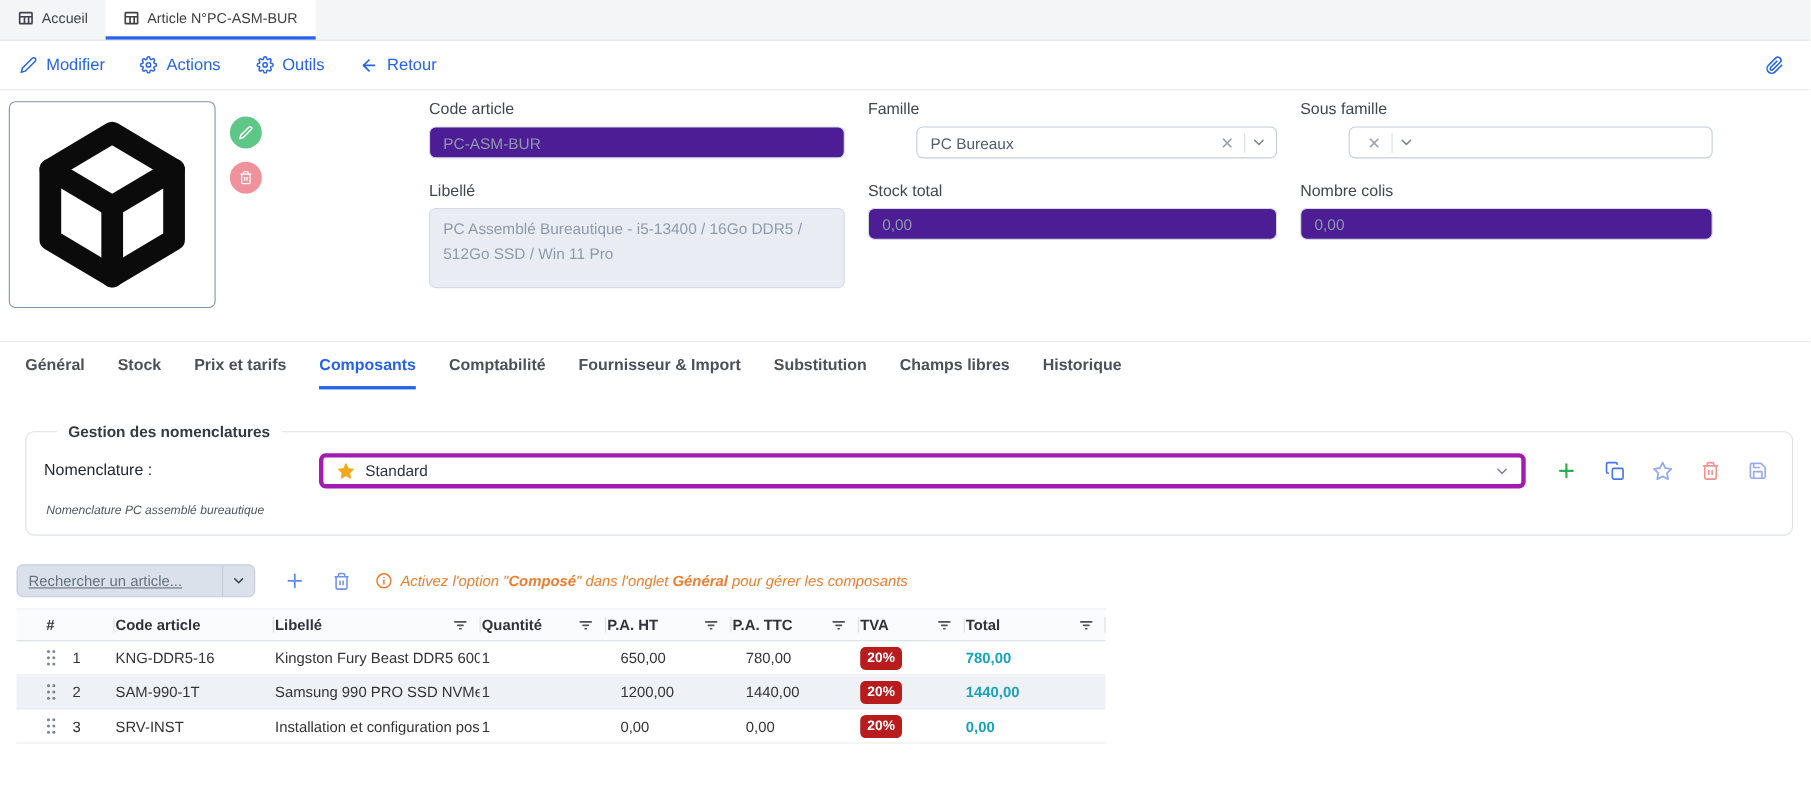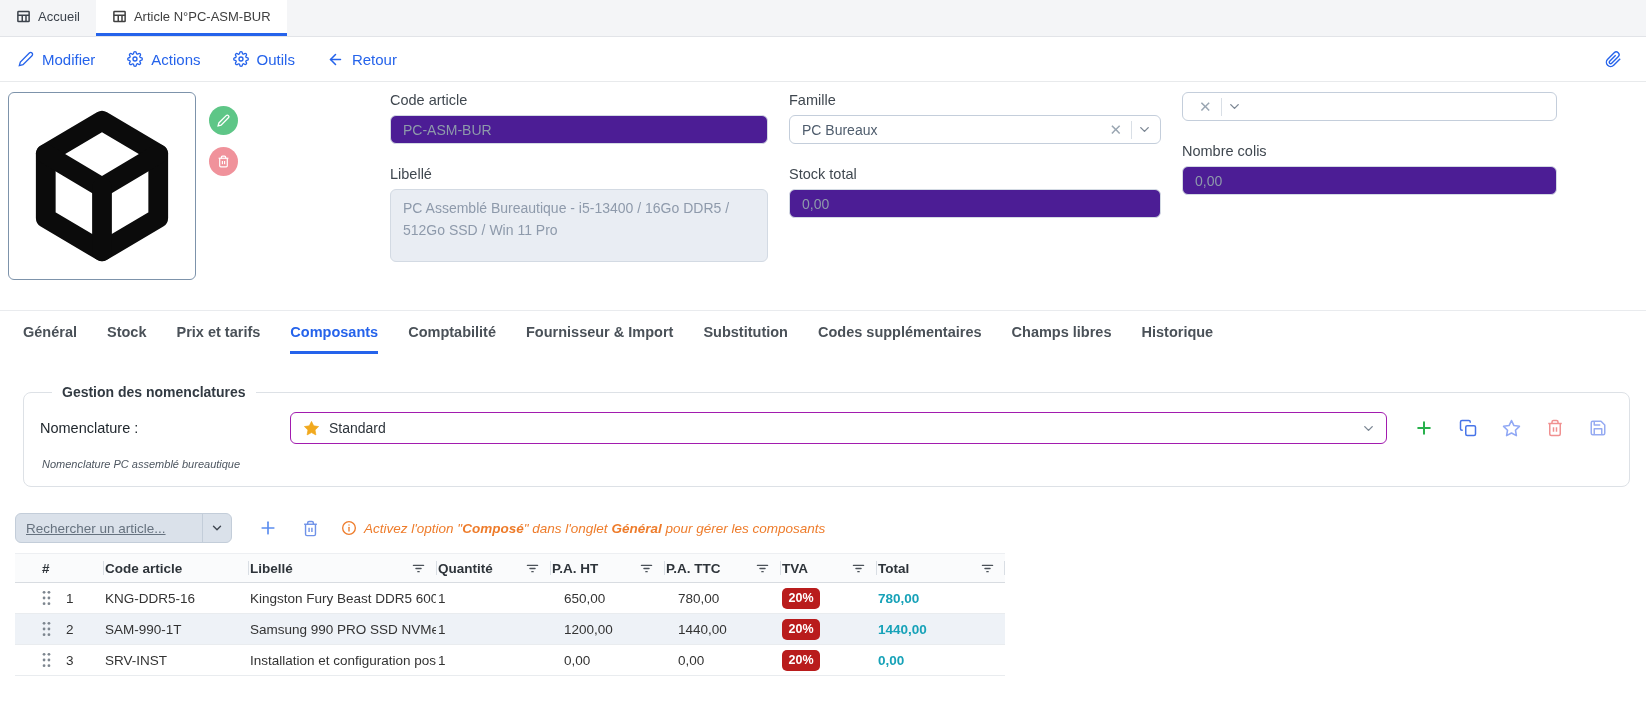--- a/index.html
+++ b/index.html
@@ -33,41 +33,41 @@
   .form-grid { display:grid; grid-template-columns:378px 372px 375px; column-gap:21px;
                margin-left:152px; }
   .fgroup { margin-bottom:22px; }
   .flabel { font-size:14.5px; color:#3f474f; margin-bottom:7px; }
   .ctrl { border-radius:6px; font-size:14px; display:flex; align-items:center; }
   .ctrl.disabled { background:#4c1d95; border:1px solid #d3dae3; color:#8e9aab;
                    height:29px; padding:0 12px; }
   .ctrl.area { background:#e9edf3; border:1px solid #d3dae3; color:#8e9aab;
                height:73px; padding:7px 12px; align-items:flex-start; line-height:1.6; }
   .ctrl.select { background:#fff; border:1px solid #c4cedb; color:#4f5d6d; height:29px;
-                 padding:0 8px 0 12px; }
+                 padding:0 8px 0 12px;margin-left:44px; }
   .ctrl.select .val { flex:1; white-space:nowrap; overflow:hidden; }
   .xicon { color:#9aa6b2; font-size:15px; cursor:pointer; padding:0 4px; }
   .vdiv { width:1px; height:18px; background:#d9dfe6; margin:0 5px; }
   .chev { color:#7c8794; display:flex; cursor:pointer; }
 
   
   .tabsnav { border-top:1px solid #e9ebee; padding:13px 0 0 23px; display:flex; gap:30px; }
   .tab { font-size:14.5px; font-weight:bold; color:#4a5158; padding-bottom:11px;
          border-bottom:3px solid transparent; cursor:pointer; white-space:nowrap; }
   .tab.active { color:#2563eb; border-color:#2563eb; }
 
   
   .panel { padding-left:15px; }
   fieldset.nomfs { margin:30px 16px 0 8px; border:1px solid #dde1e6; border-radius:8px;
                    padding:12px 16px 14px; }
   fieldset.nomfs legend { margin-left:12px; padding:0 10px; font-size:14px; font-weight:bold;
                           color:#323a42; }
   .nomrow { display:flex; align-items:center; }
   .nomlabel { width:250px; font-size:14.5px; font-weight:normal; color:#21282e; flex:none; }
-  .nomselect { flex:1; height:32px; border:1px solid #a21caf; border-radius:6px; background:#fff;
+  .nomselect { flex:1; height:32px; border:4px solid #a21caf; border-radius:6px; background:#fff;
                display:flex; align-items:center; gap:9px; padding:0 10px 0 12px; cursor:pointer; }
   .nomselect .val { flex:1; font-size:14px; color:#2d343b; }
   .nomicons { display:flex; align-items:center; gap:25px; margin-left:27px; margin-right:6px; }
   .iconbtn { background:none; border:none; cursor:pointer; display:flex; padding:0; }
   .nomdesc { margin:14px 0 2px 2px; font-size:11px; font-style:italic; color:#4d5660; }
 
   
   .searchrow { display:flex; align-items:center; margin-top:26px; }
   .search-select { width:217px; height:30px; background:#dae1ea; border:1px solid #c3cdd9;
                    border-radius:6px; display:flex; align-items:center; cursor:pointer; }
@@ -215,20 +215,21 @@
             </span>
         </div>
       </div>
       <div class="fgroup">
         <div class="flabel">Stock total</div>
         <div class="ctrl disabled">0,00</div>
       </div>
     </div>
     <div class="col">
       <div class="fgroup">
+        <div class="flabel">Sous famille</div>
         <div class="ctrl select">
           <span class="xicon">✕</span>
           <span class="vdiv"></span>
           <span class="chev">
               <svg width="15" height="15" viewBox="0 0 24 24" fill="none" stroke="currentColor" stroke-width="2.2" stroke-linecap="round" stroke-linejoin="round">
                 <polyline points="6 9 12 15 18 9"></polyline>
               </svg>
             </span>
         </div>
       </div>
@@ -241,21 +242,20 @@
 </div>
 
 <div class="tabsnav">
   <div class="tab">Général</div>
   <div class="tab">Stock</div>
   <div class="tab">Prix et tarifs</div>
   <div class="tab active">Composants</div>
   <div class="tab">Comptabilité</div>
   <div class="tab">Fournisseur &amp; Import</div>
   <div class="tab">Substitution</div>
-  <div class="tab">Codes supplémentaires</div>
   <div class="tab">Champs libres</div>
   <div class="tab">Historique</div>
 </div>
 
 <div class="panel">
 
   <fieldset class="nomfs">
     <legend>Gestion des nomenclatures</legend>
     <div class="nomrow">
       <div class="nomlabel">Nomenclature :</div>

